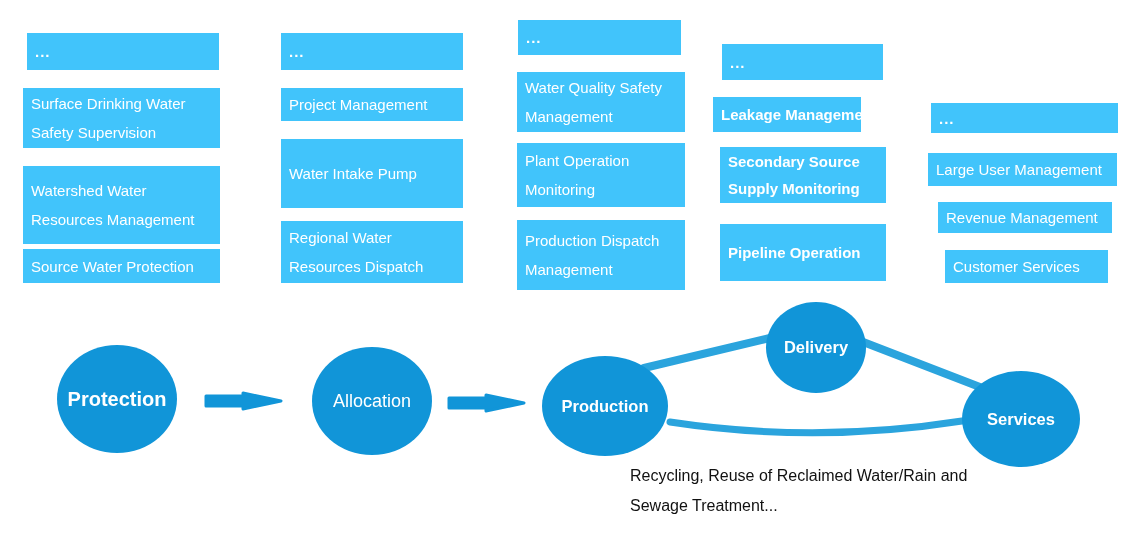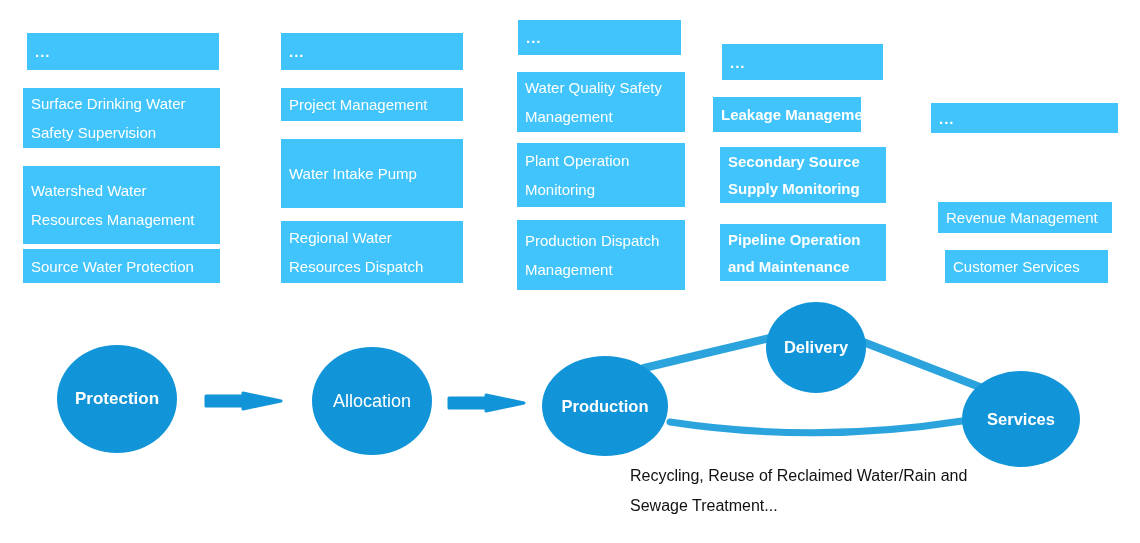--- a/index.html
+++ b/index.html
@@ -11,21 +11,21 @@
     position:absolute;background:#41C4FB;color:#ffffff;
     display:flex;flex-direction:column;justify-content:center;
     padding-left:8px;box-sizing:border-box;font-size:15px;
   }
   .box .ln{display:block;line-height:29px;white-space:nowrap;}
   .box.hdr .ln{font-weight:bold;letter-spacing:1px;}
   .box.bold .ln{font-weight:bold;line-height:27px;}
   .node{
     position:absolute;background:#1195D8;border-radius:50%;
     display:flex;align-items:center;justify-content:center;
-    color:#ffffff;font-size:17px;text-align:center;
+    color:#ffffff;font-size:20px;text-align:center;
   }
   .node.heavy{font-weight:bold;font-size:16.5px;}
   .node.semi{font-weight:600;}
   .node.reg{font-weight:400;font-size:18px;}
   .flow-svg{position:absolute;left:0;top:0;}
   .note{
     position:absolute;left:630px;top:461px;width:390px;
     color:#111111;font-size:16px;line-height:30px;
   }
   .note span{display:block;}
@@ -85,25 +85,27 @@
   </div>
   <div class="box bold" style="left:713px;top:97px;width:148px;height:35px">
     <span class="ln">Leakage Management</span>
   </div>
   <div class="box bold" style="left:720px;top:147px;width:166px;height:56px">
     <span class="ln">Secondary Source</span>
     <span class="ln">Supply Monitoring</span>
   </div>
   <div class="box bold" style="left:720px;top:224px;width:166px;height:57px">
     <span class="ln">Pipeline Operation</span>
-    <span class="ln">and Maintenance</span>
   </div>
 
   <div class="box hdr" style="left:931px;top:103px;width:187px;height:30px">
     <span class="ln">...</span>
+  </div>
+  <div class="box" style="left:928px;top:153px;width:189px;height:33px">
+    <span class="ln">Large User Management</span>
   </div>
   <div class="box" style="left:938px;top:202px;width:174px;height:31px">
     <span class="ln">Revenue Management</span>
   </div>
   <div class="box" style="left:945px;top:250px;width:163px;height:33px">
     <span class="ln">Customer Services</span>
   </div>
 
   <svg class="flow-svg" width="1140" height="543" viewBox="0 0 1140 543">
     <line x1="644" y1="368" x2="778" y2="336" stroke="#2BA4DD" stroke-width="8" stroke-linecap="round"></line>

